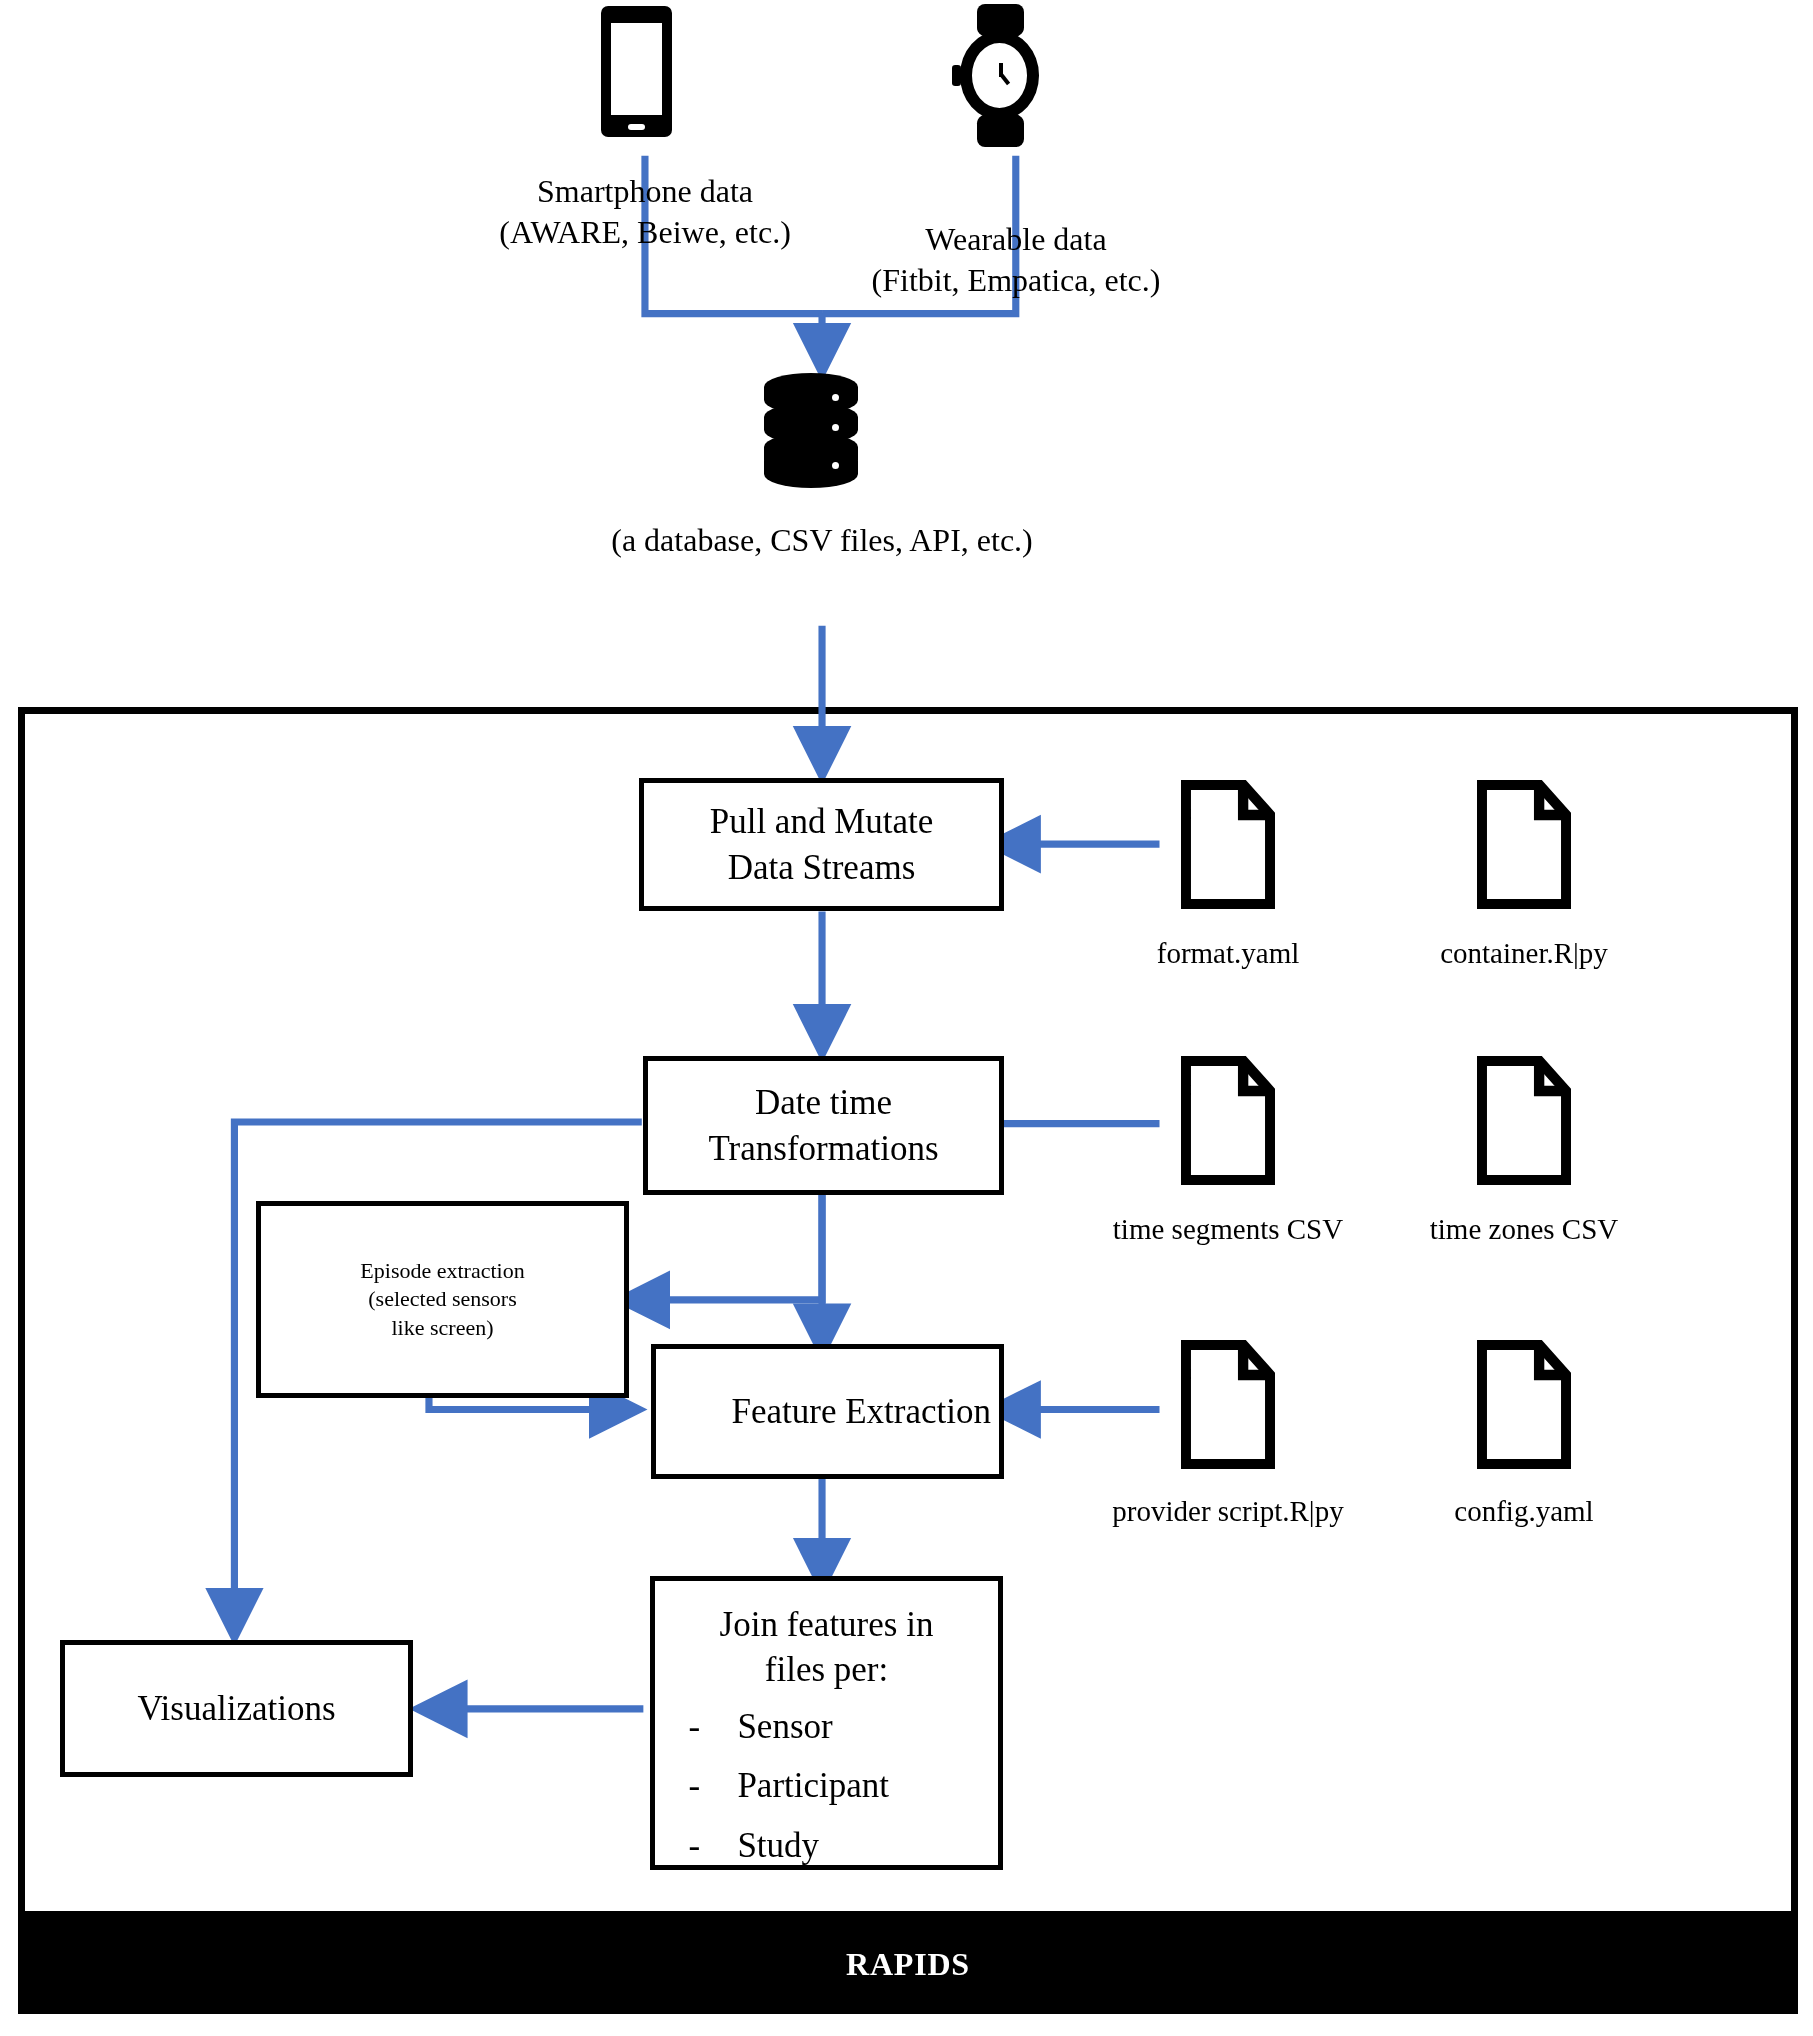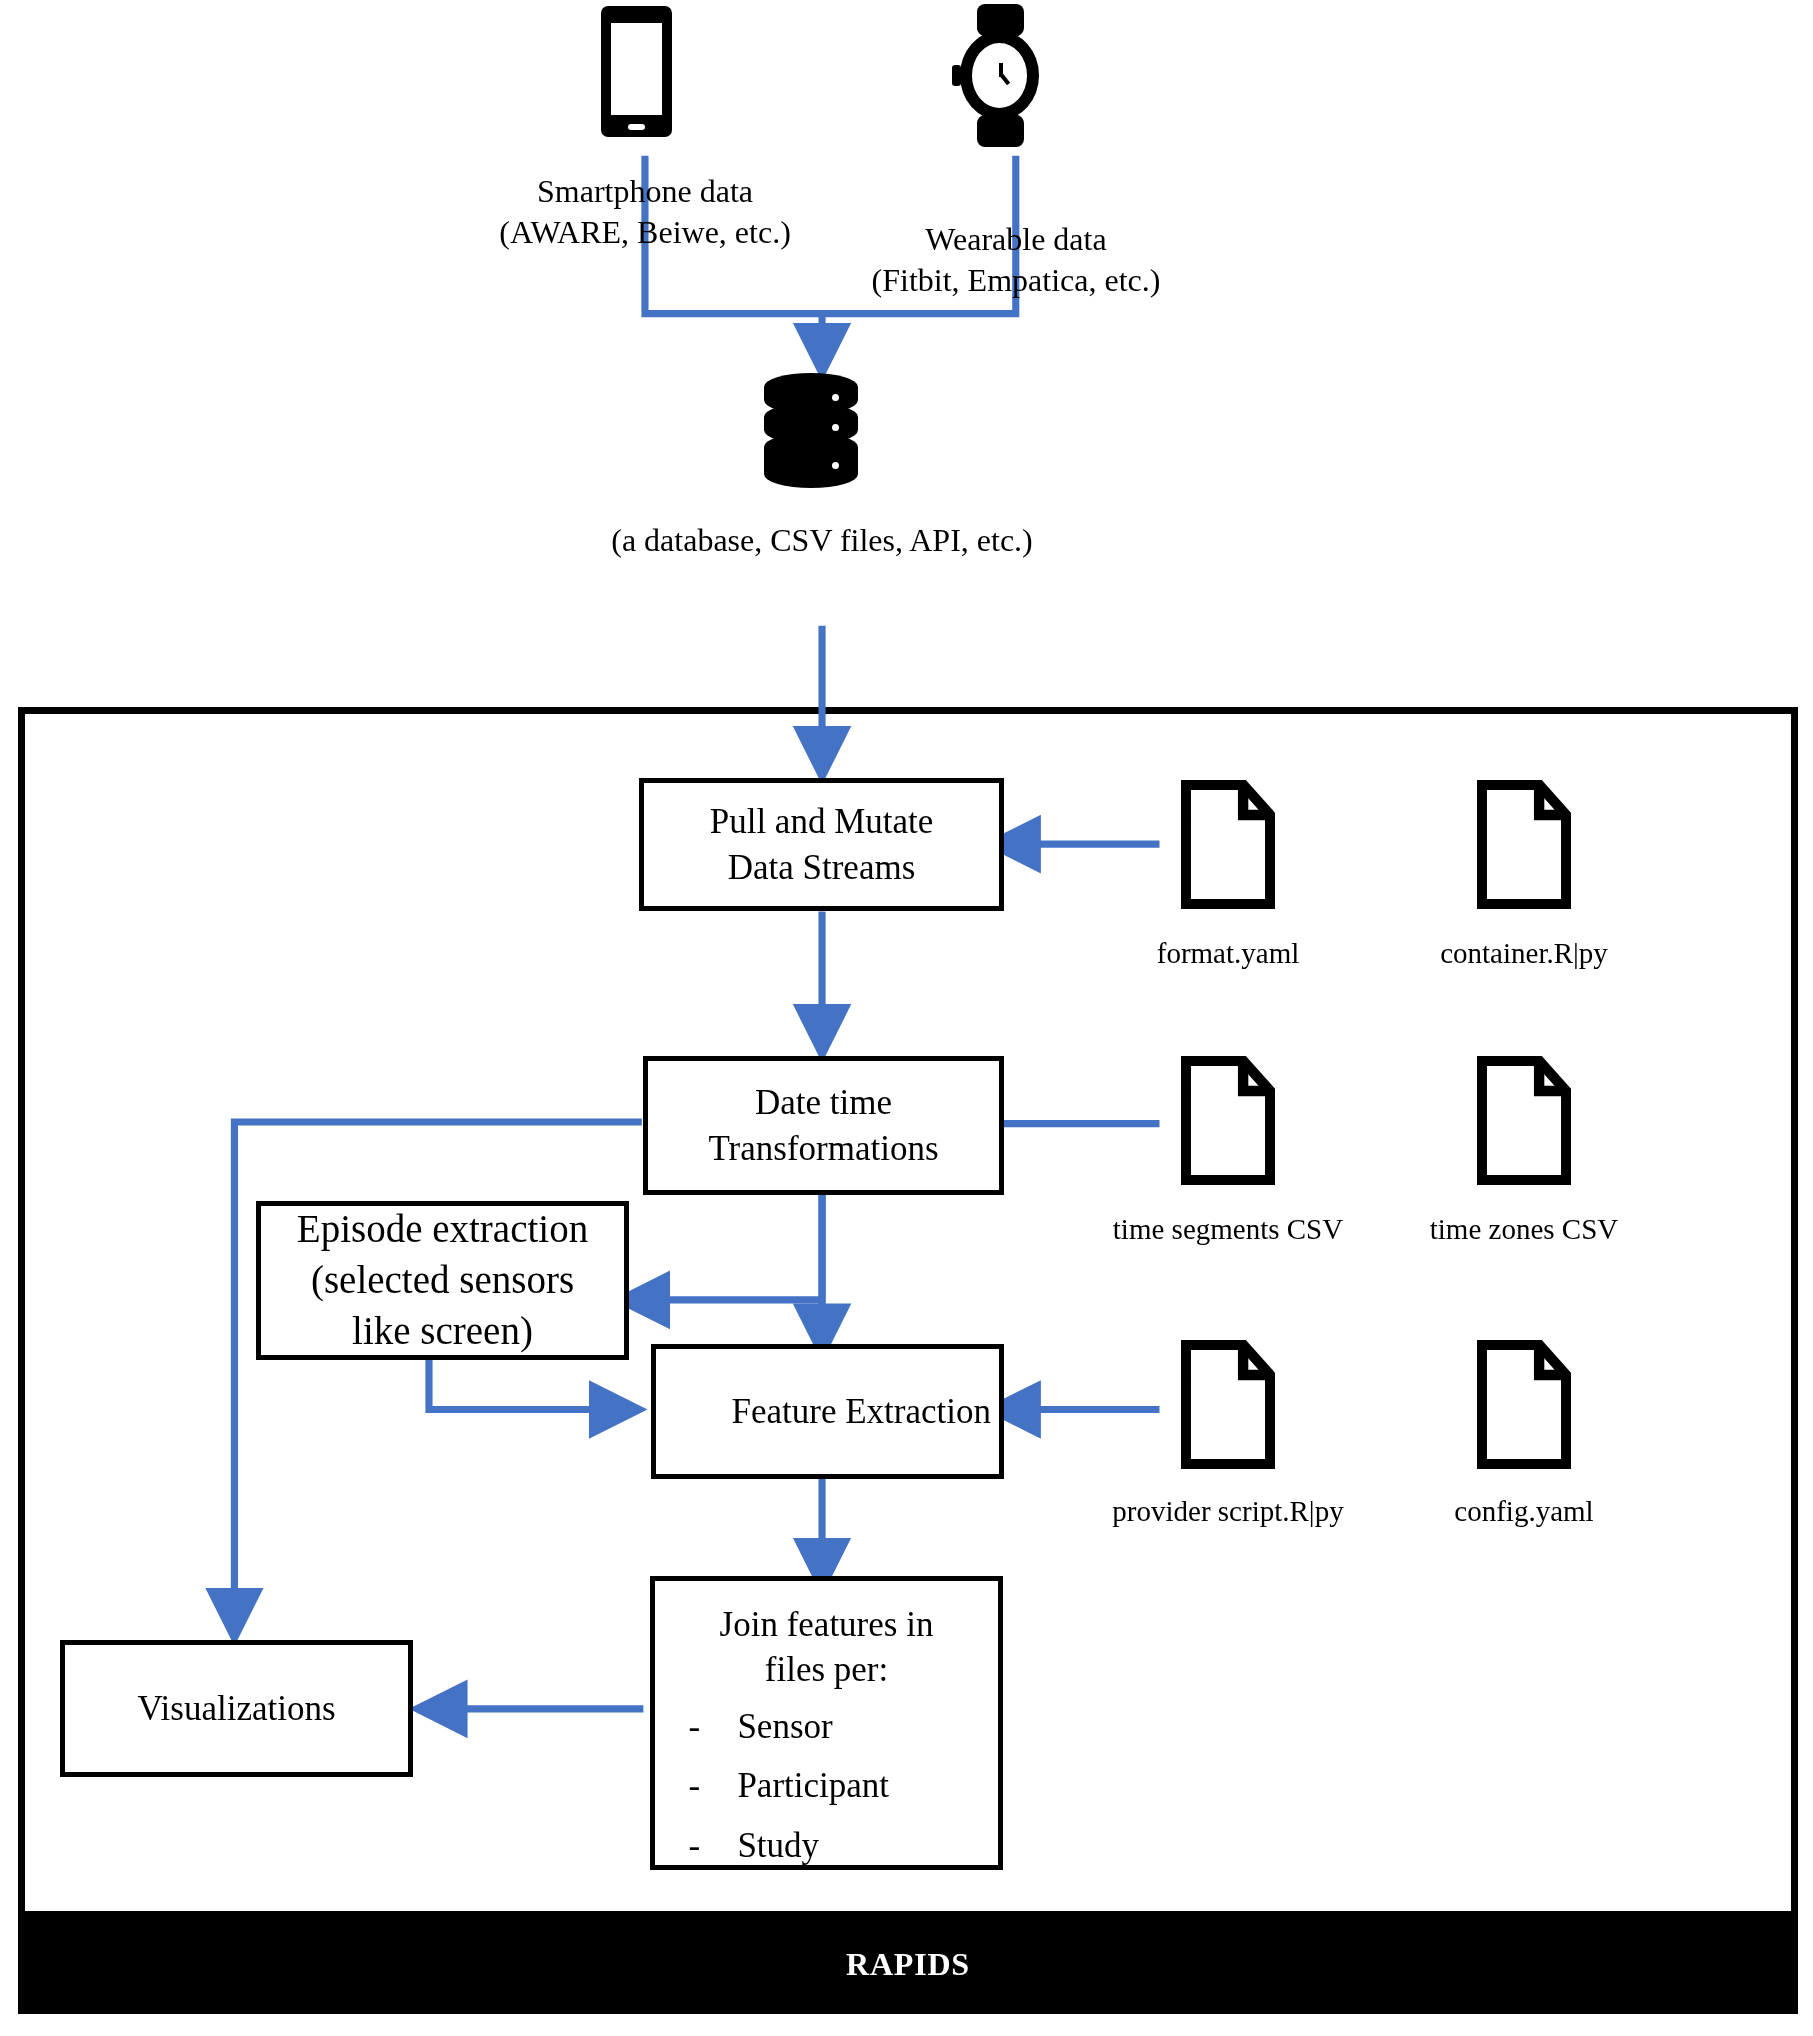--- a/index.html
+++ b/index.html
@@ -145,21 +145,21 @@
     </div>
   </div>
 
   <div class="box" style="left:643px;top:1056px;width:361px;height:139px;">
     <div class="inner">
       <div>Date time</div>
       <div>Transformations</div>
     </div>
   </div>
 
-  <div class="box" style="left:256px;top:1201px;width:373px;height:159px;font-size:39px;">
+  <div class="box" style="left:256px;top:1201px;width:373px;height:197px;font-size:22px;">
     <div class="inner">
       <div>Episode extraction</div>
       <div>(selected sensors</div>
       <div>like screen)</div>
     </div>
   </div>
 
   <div class="box" style="left:651px;top:1344px;width:353px;height:135px;justify-content:flex-end;">
     <div class="inner">
       <div>Feature Extraction</div>

